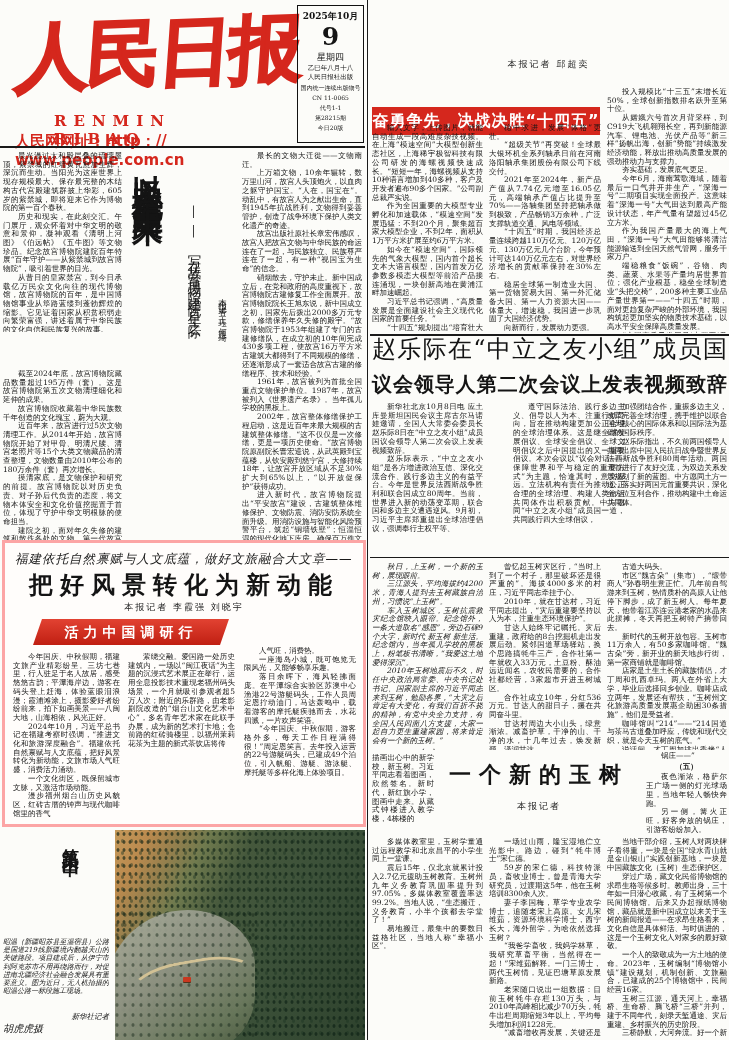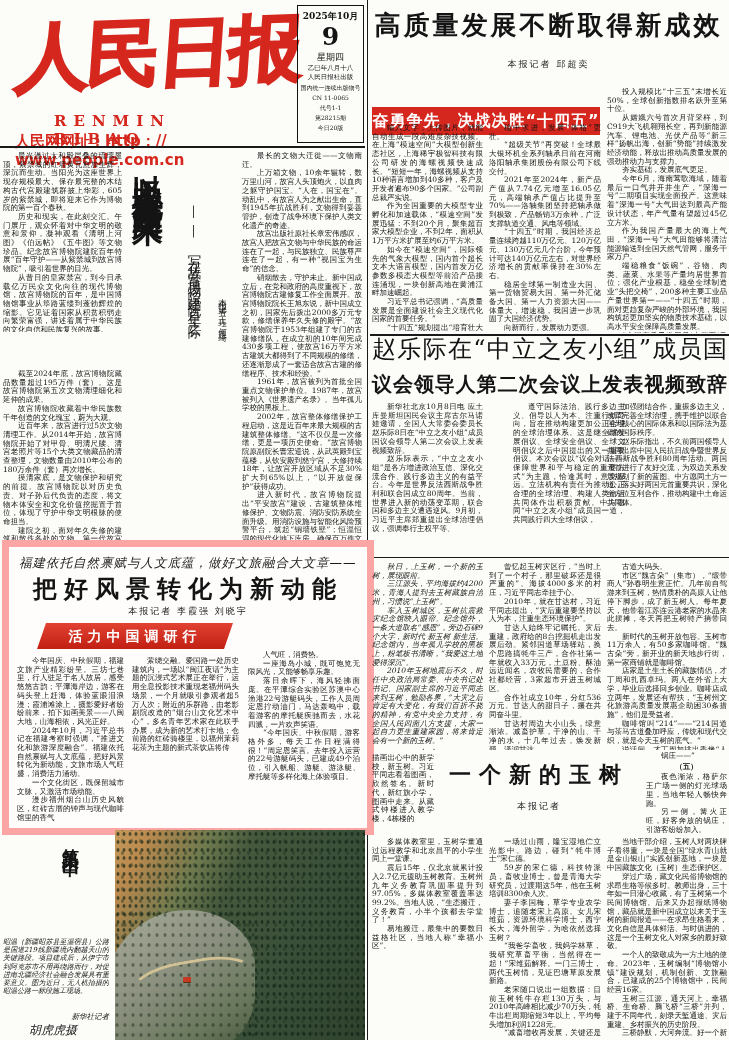--- a/index.html
+++ b/index.html
@@ -29,21 +29,21 @@
   
   .banner{background:#d5271d;color:#fff;text-align:center;font-size:16px;line-height:28px;
         letter-spacing:1px;font-family:"DejaVu Sans",sans-serif;font-weight:bold;}
   .badge{background:linear-gradient(#e24232,#c01f12);color:#fff;font-family:"DejaVu Sans",sans-serif;
         font-weight:bold;font-size:14px;letter-spacing:5px;text-align:center;line-height:26px;
         clip-path:polygon(9px 0,100% 0,calc(100% - 9px) 100%,0 100%);
         box-shadow:3px 3px 0 rgba(190,40,25,.3);}
   .headline-justify{text-align:justify;text-align-last:justify;}
   .byline{font-size:9px;text-align:center;letter-spacing:2px;color:#222;}
   
-  #fbox{border:7px solid #fca5a5;background:#fffdfb;}
+  #fbox{border:3px solid #fca5a5;background:#fffdfb;}
   #fbox .kicker{font-size:12.5px;font-style:italic;letter-spacing:1px;color:#1a1a1a;}
   
   #photo{background:linear-gradient(118deg,#c59a5b 0%,#bb8a4e 10%,#97804d 18%,#6f7a4e 27%,#45583c 40%,#3c5139 62%,#2e422d 100%);overflow:hidden;}
   #photo .speckle{position:absolute;inset:0;
         background-image:radial-gradient(rgba(12,32,20,.85) 1px,transparent 1.9px),
                          radial-gradient(rgba(28,52,34,.6) 1px,transparent 1.9px);
         background-size:6px 8px,9px 12px;background-position:0 0,3px 5px;opacity:.75;}
   #photo .scree{position:absolute;left:-4%;top:38%;width:60%;height:66%;
         background:linear-gradient(145deg,#aaae9e,#8f9383 45%,#6c7a5e 78%,#49593f);
         border-radius:55% 45% 30% 0 / 60% 40% 40% 0;opacity:.95;}
@@ -76,21 +76,20 @@
     <div class="tiny">代号1-1</div>
     <div class="tiny">第28215期</div>
     <div class="tiny">今日20版</div>
   </div>
 
   <div class="abs rule" style="left:0;top:146px;width:365px;height:2px;"></div>
   <div class="abs rule" style="left:367px;top:0;width:1px;height:1040px;"></div>
   <div class="abs rule" style="left:370px;top:334px;width:359px;height:2px;"></div>
   <div class="abs rule" style="left:370px;top:557px;width:359px;height:1px;"></div>
 
-  <div class="abs hei" style="left:372px;top:8px;width:353px;font-size:26px;letter-spacing:3px;text-align:center;">高质量发展不断取得新成效</div>
   <div class="abs byline" style="left:372px;top:58px;width:353px;">本报记者 邱超奕</div>
   <div class="abs banner" style="left:372px;top:71px;width:228px;height:28px;margin-top:36px;">奋勇争先，决战决胜“十四五”</div>
   <div class="abs bodytext" style="left:372px;top:124px;width:111px;height:208px;">
       <p>输入文字，上传图片，就能自动生成一段高难度杂技视频。在上海“模速空间”大模型创新生态社区，上海稀宇极智科技有限公司研发的海螺视频快速成长。“短短一年，海螺视频从支持10种语言增加到40多种，客户及开发者遍布90多个国家。”公司副总裁严实说。</p>
       <p>作为全国重要的大模型专业孵化和加速载体，“模速空间”发展迅猛：不到20个月，聚集超百家大模型企业，不到2年，面积从1万平方米扩展至约6万平方米。</p>
       <p>如今在“模速空间”，国际领先的气象大模型，国内首个超长文本大语言模型，国内首发万亿参数多模态大模型等前沿产品接连涌现，一块创新高地在黄浦江畔加速崛起。</p>
       <p>习近平总书记强调，“高质量发展是全面建设社会主义现代化国家的首要任务。”</p>
       <p>“十四五”规划提出“培育壮大人工智能”。不到5年，中国跻身全球人工智能发展第一梯队，为高质量发展写下生动注脚。</p>
     </div>
   <div class="abs bodytext" style="left:489px;top:124px;width:112px;height:208px;">
@@ -168,21 +167,21 @@
         <p>人气旺，消费热。</p>
         <p>一座海岛小城，既可饱览无限风光，又能够畅享乐趣。</p>
         <p>落日余晖下，海风轻拂面庞。在平潭综合实验区苏澳中心渔港22号游艇码头，工作人员周定恩拧动油门，马达轰鸣中，载着游客的摩托艇疾驰而去，水花四溅，一片欢声笑语。</p>
         <p>“今年国庆、中秋假期，游客格外多，每天工作日程满得很！”周定恩笑言。去年投入运营的22号游艇码头，已建成49个泊位，引入帆船、游艇、游泳艇、摩托艇等多样化海上体验项目。</p>
       </div>
   </div>
 
   <div class="abs vert" style="left:60px;top:834px;height:98px;font-size:17px;font-weight:bold;letter-spacing:3px;">筑路天山中</div>
   <div class="abs" style="left:3px;top:938px;width:106px;height:72px;font-size:7px;line-height:8.2px;text-align:justify;font-style:italic;overflow:hidden;">昭温（新疆昭苏县至温宿县）公路是国道219线新疆境内翻越天山的关键路段。项目建成后，从伊宁市到阿克苏市不用再绕路而行，对促进南北疆经济社会融合发展具有重要意义。图为近日，无人机拍摄的昭温公路一标段施工现场。</div>
   <div class="abs" style="left:3px;top:1012px;width:106px;font-size:7.5px;text-align:right;font-style:italic;font-family:Liberation Serif, serif;">新华社记者</div>
-  <div class="abs" style="left:3px;top:1022px;width:100px;font-size:12px;text-align:center;font-style:italic;">胡虎虎摄</div>
+  <div class="abs" style="left:3px;top:1022px;width:100px;font-size:10px;text-align:left;font-style:italic;">胡虎虎摄</div>
   <div id="photo" class="abs" style="left:115px;top:830px;width:250px;height:210px;">
     <div class="speckle"></div>
     <div class="scree">
         <div class="speck2"></div>
       </div>
     <div class="road"></div>
     <div class="truck"></div>
   </div>
 
   <div class="abs bodytext" style="left:372px;top:563px;width:111px;height:187px;font-style:italic;">

